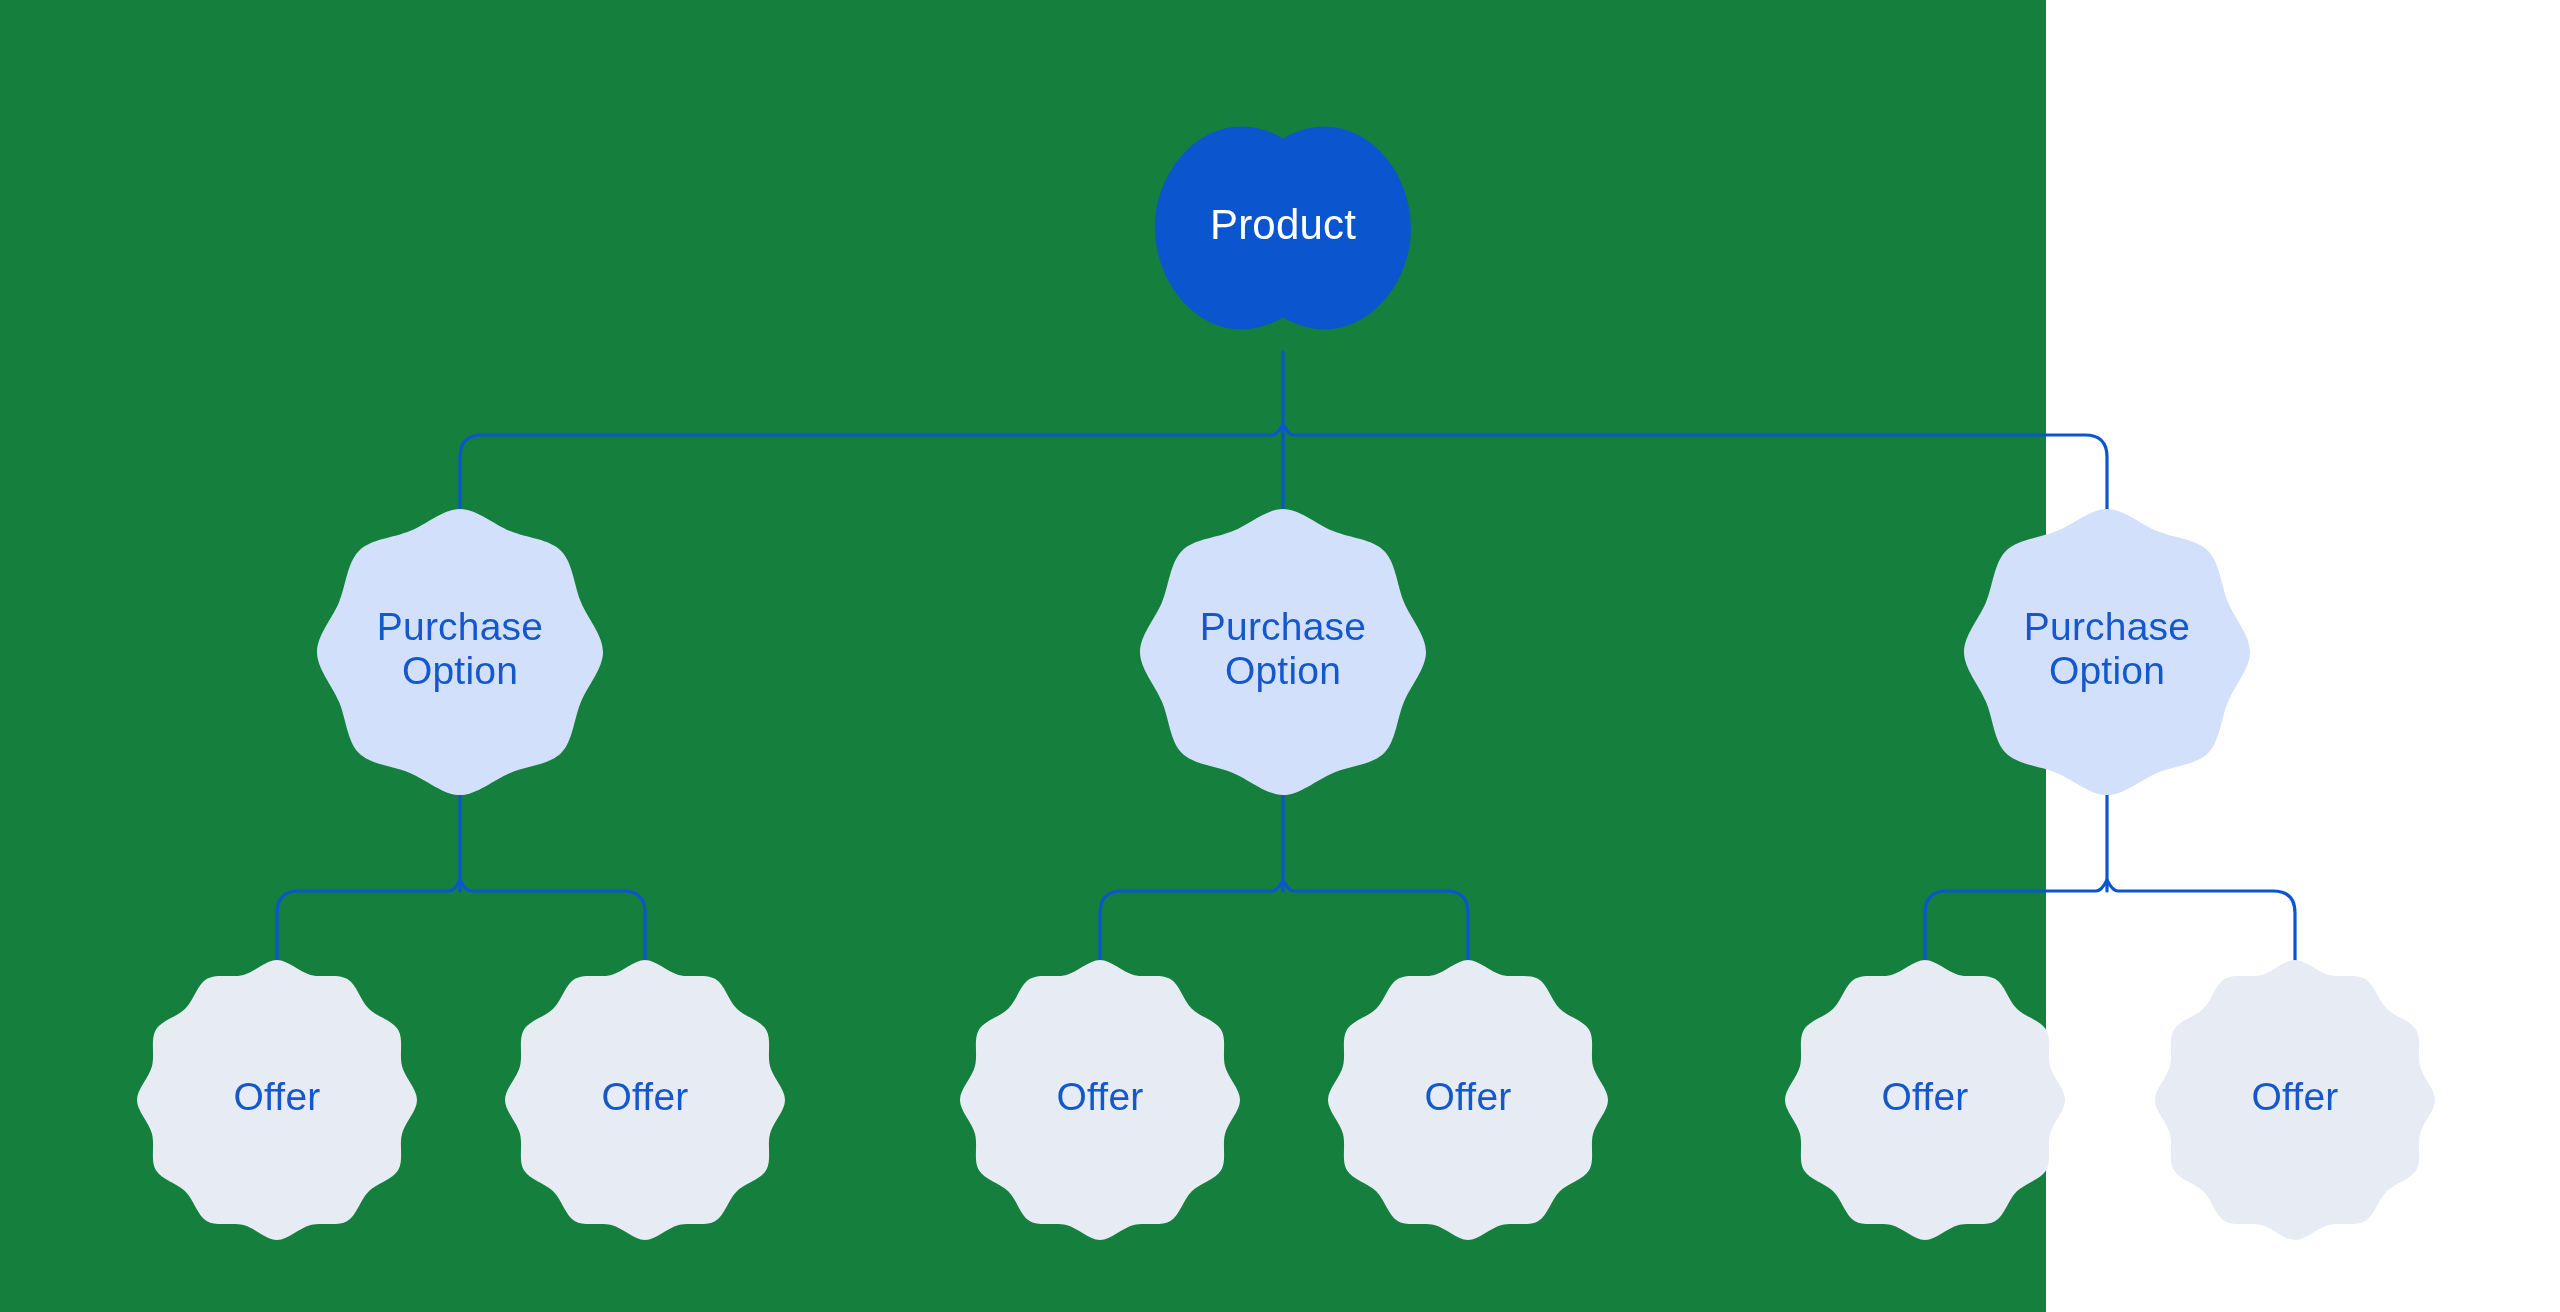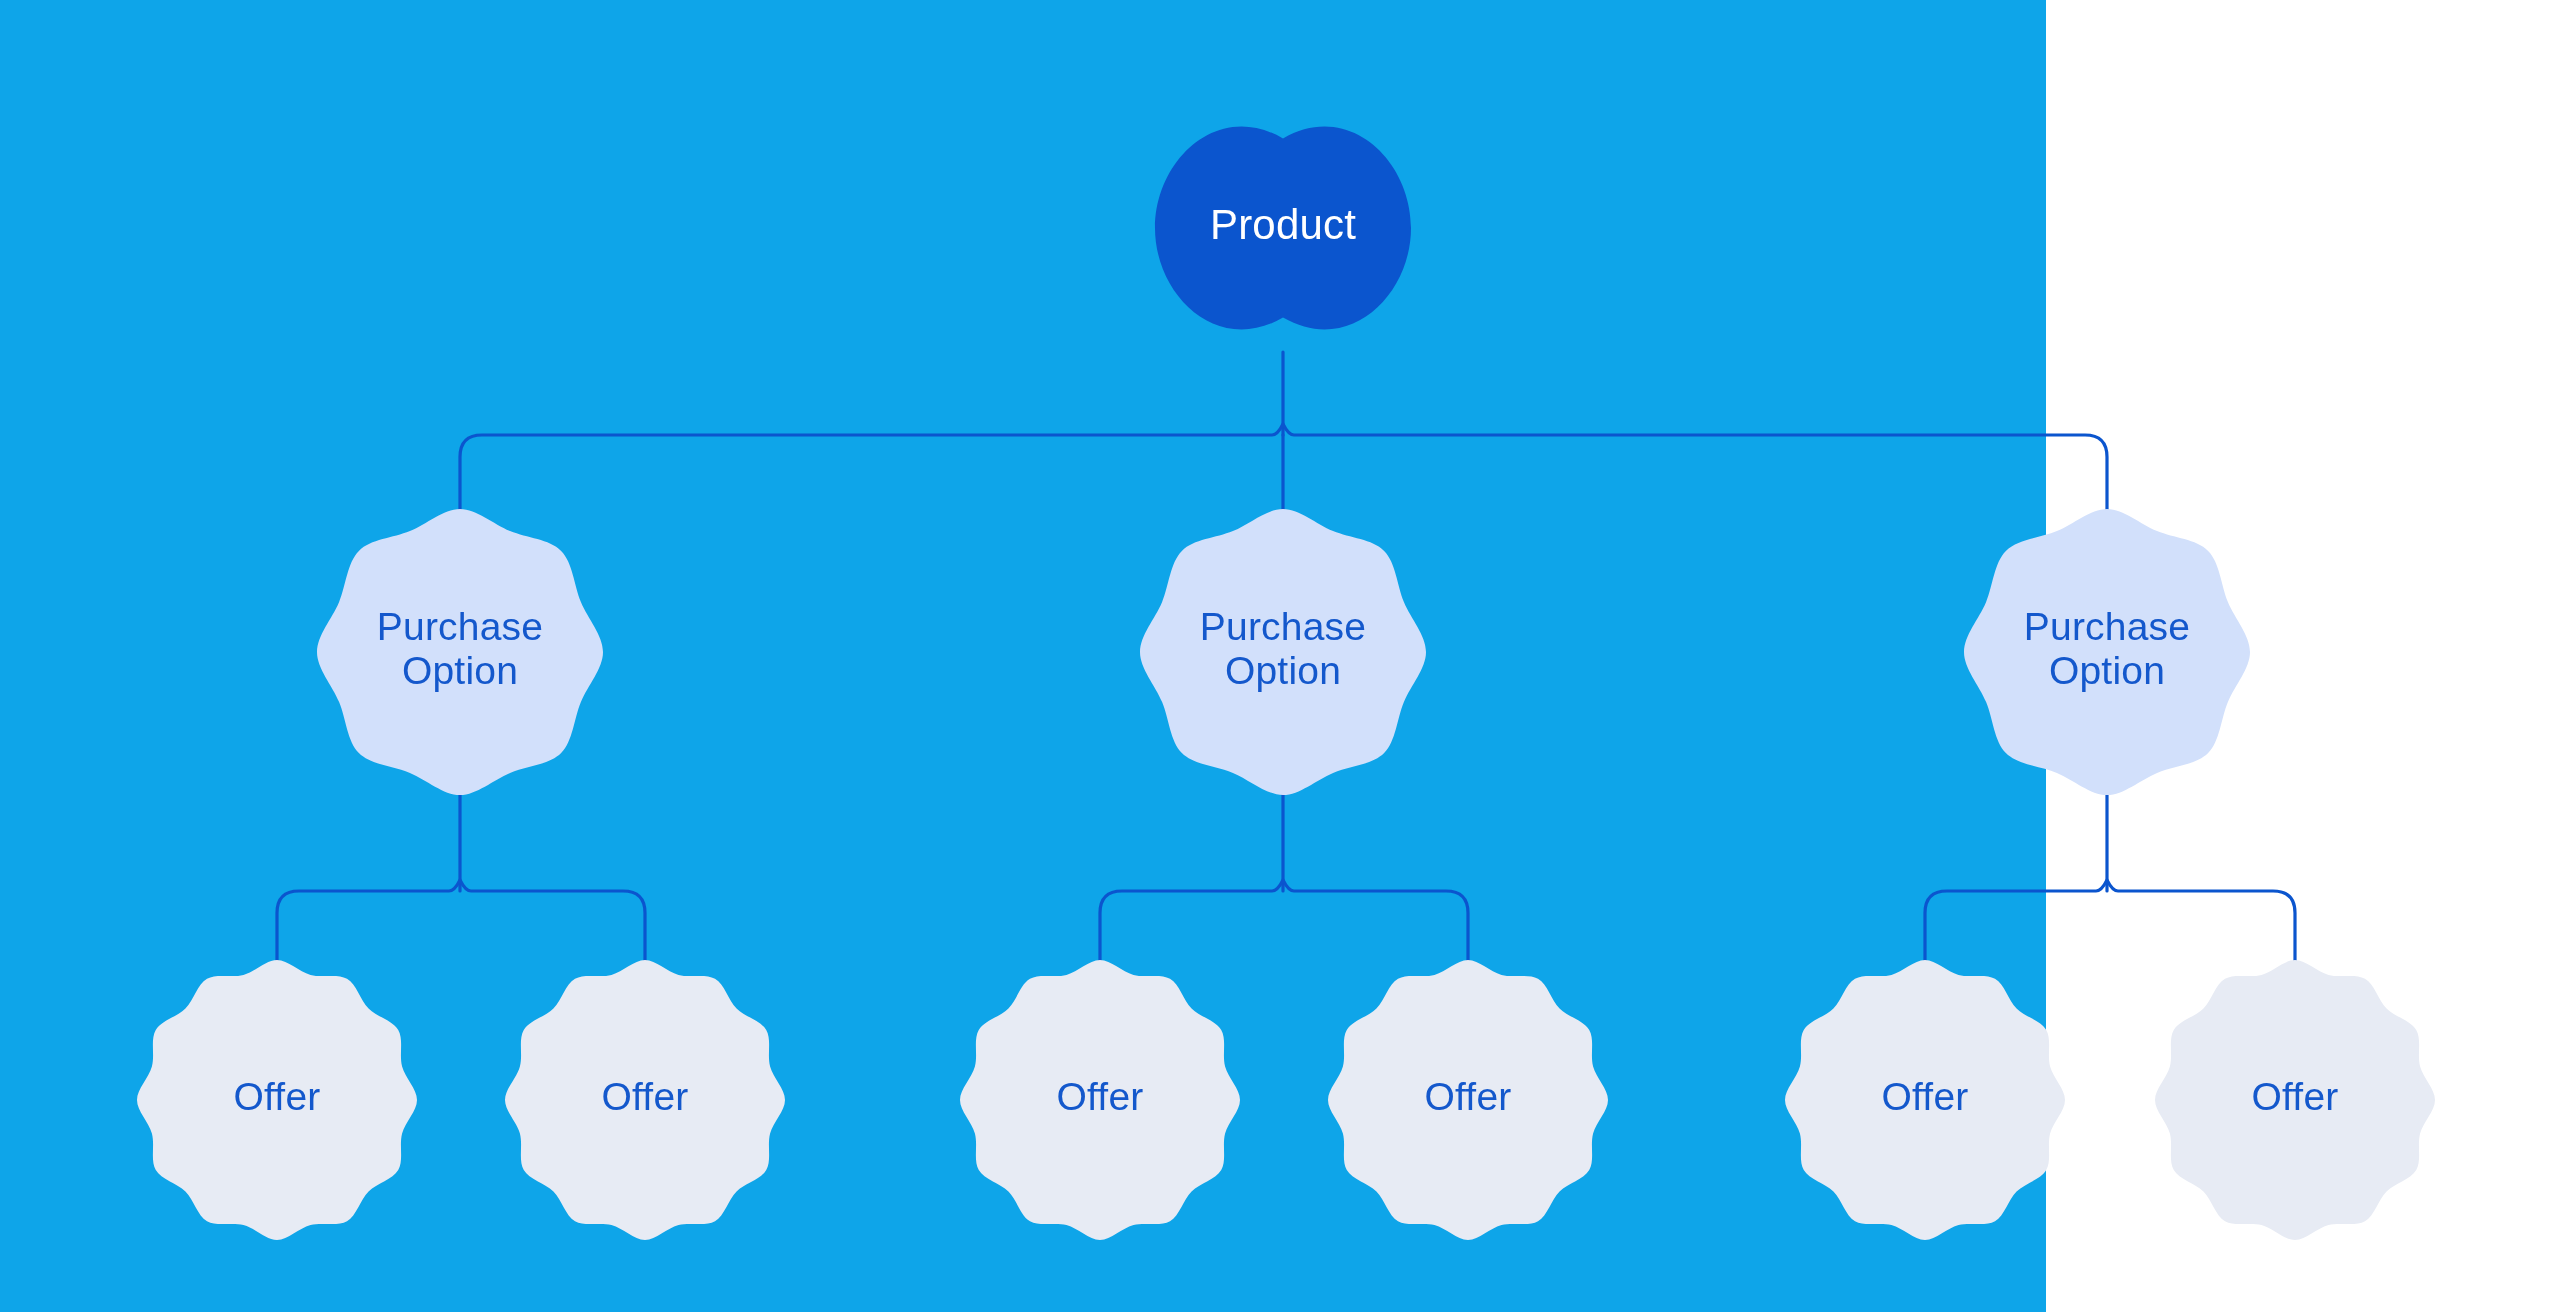--- a/index.html
+++ b/index.html
@@ -11,21 +11,21 @@
   body {
     width: 2560px;
     height: 1312px;
     overflow: hidden;
     font-family: "Liberation Sans", sans-serif;
   }
   #diagram-root {
     position: relative;
     width: 2046px;
     height: 1312px;
-    background: #0ea5e9;
+    background: #15803d;
   }
   svg.canvas {
     position: absolute;
     inset: 0;
     width: 2560px;
     height: 1312px;
     display: block;
   }
   .node-label {
     font-family: "Liberation Sans", sans-serif;

